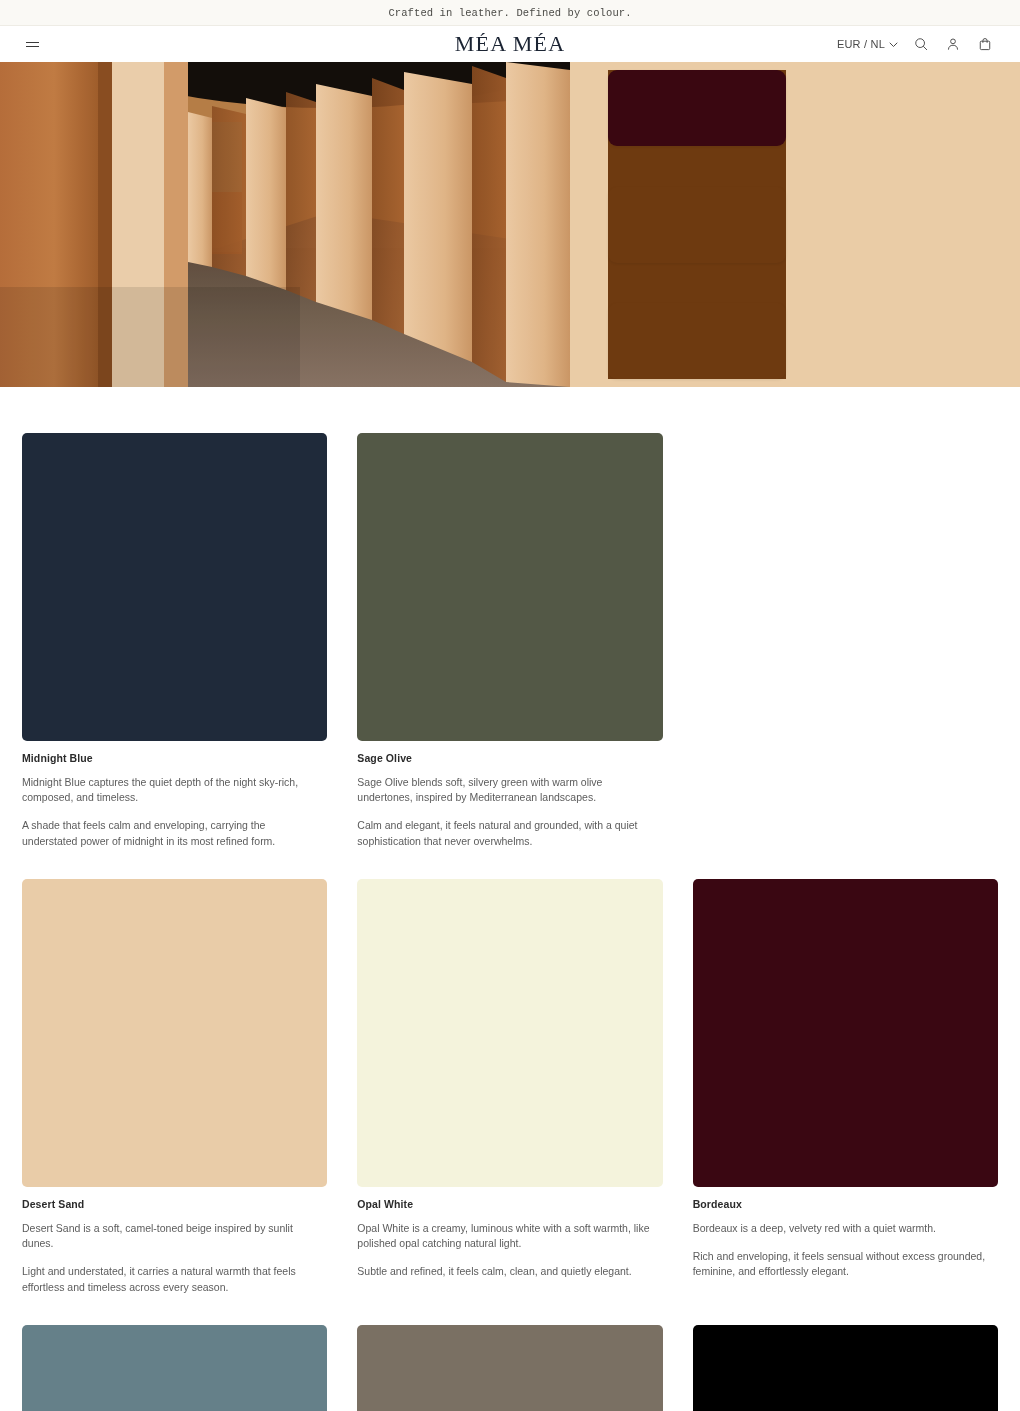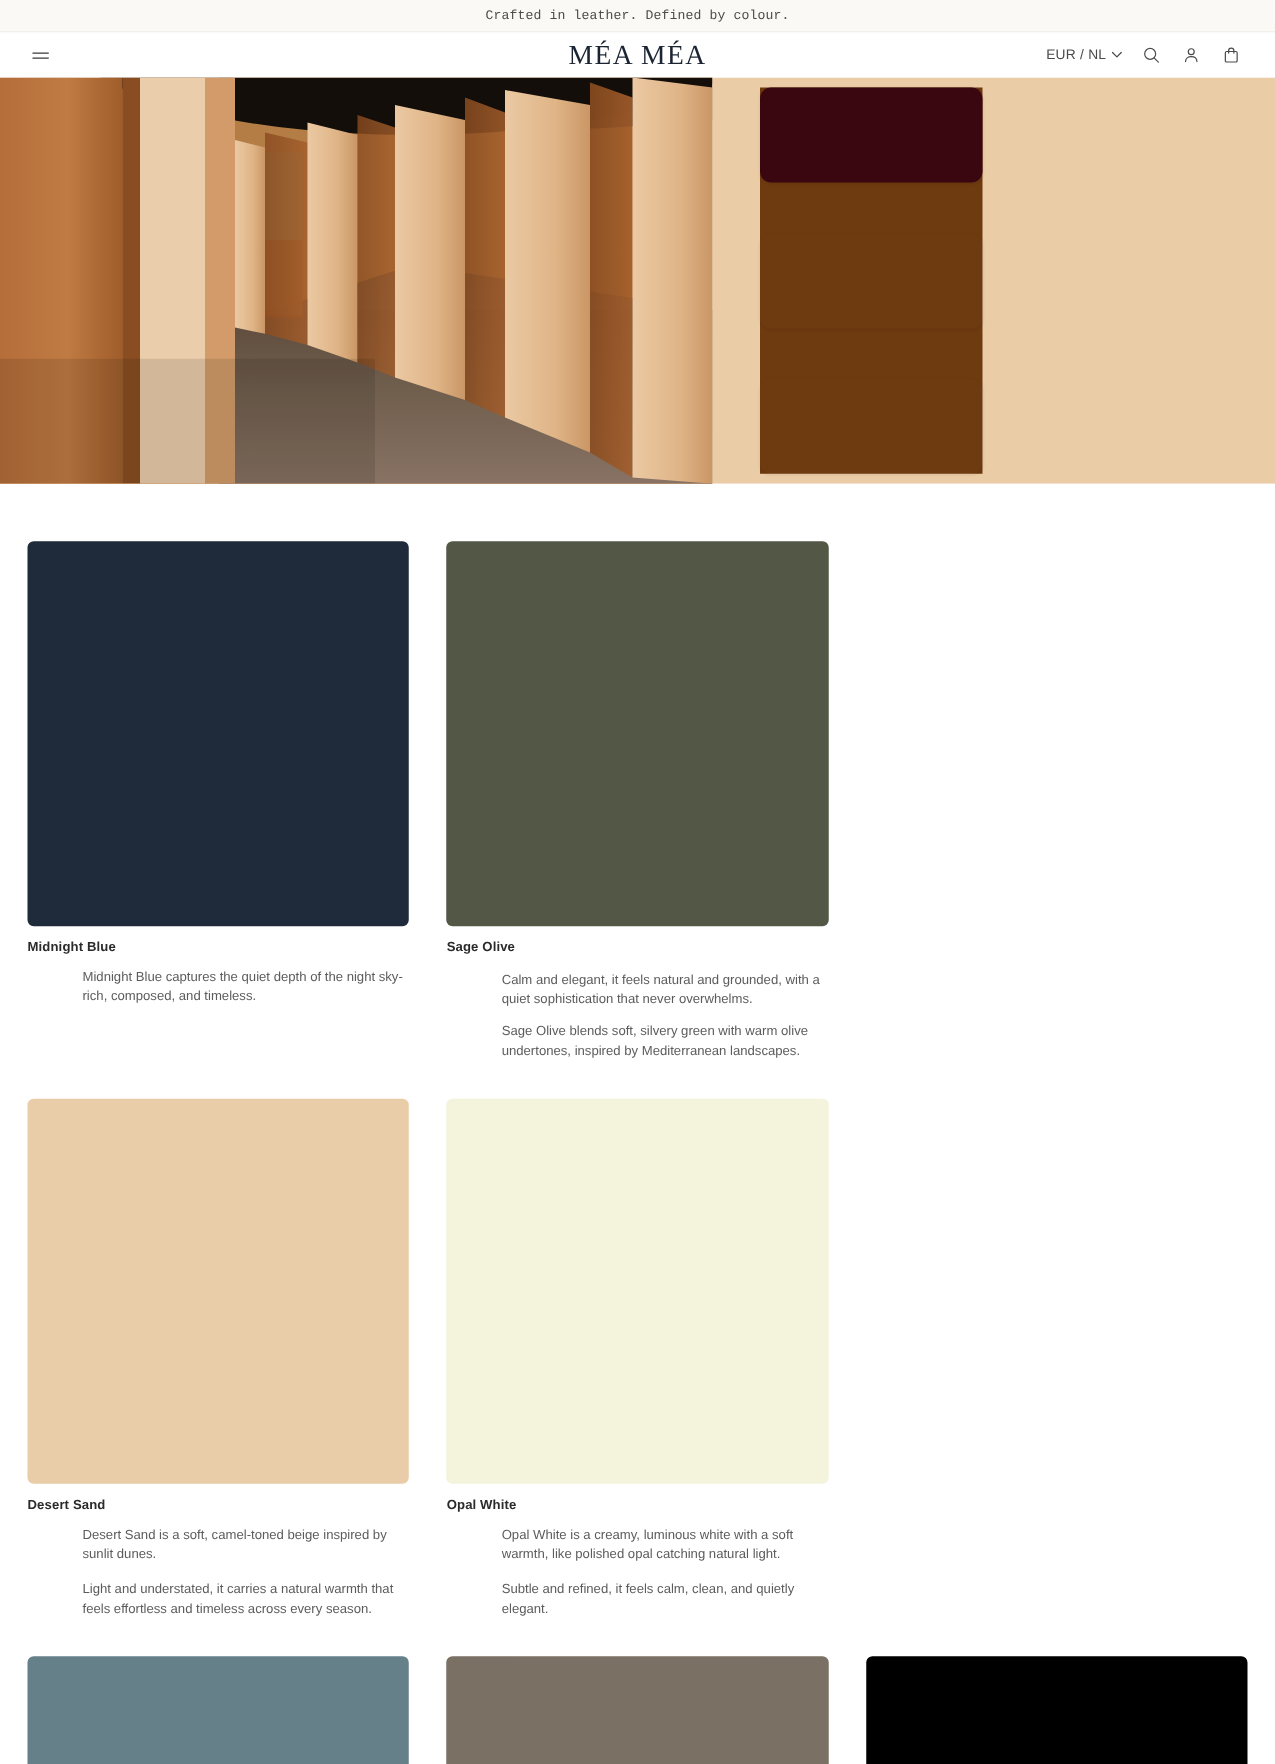--- a/index.html
+++ b/index.html
@@ -182,21 +182,20 @@
     color: #2b2b2b;
     margin-top: 11px;
     letter-spacing: .1px;
   }
   .swatch-desc {
     font-size: 10.5px;
     line-height: 1.45;
     color: #5c5c5c;
     margin-top: 11px;
     max-width: 300px;
-    margin-left: 44px;
   }
   .swatch-desc.second { margin-top: 13px; }
 
   
   .palette-row.clipped .swatch { height: 118px; border-radius: 5px 5px 0 0; }
 </style>
 </head>
 <body>
 
 <div class="announcement">
@@ -321,42 +320,49 @@
   </div>
 </section>
 
 <main class="palette">
 
   <div class="palette-row">
     <article class="swatch-card">
       <div class="swatch" style="background: rgb(31, 42, 58);"></div>
       <div class="swatch-name">Midnight Blue</div>
       <p class="swatch-desc">Midnight Blue captures the quiet depth of the night sky-rich, composed, and timeless.</p>
+      <p class="swatch-desc second">A shade that feels calm and enveloping, carrying the understated power of midnight in its most refined form.</p>
     </article>
     <article class="swatch-card">
       <div class="swatch" style="background: rgb(83, 88, 70);"></div>
       <div class="swatch-name">Sage Olive</div>
+      <p class="swatch-desc">Sage Olive blends soft, silvery green with warm olive undertones, inspired by Mediterranean landscapes.</p>
       <p class="swatch-desc second">Calm and elegant, it feels natural and grounded, with a quiet sophistication that never overwhelms.</p>
-      <p class="swatch-desc">Sage Olive blends soft, silvery green with warm olive undertones, inspired by Mediterranean landscapes.</p>
     </article>
   </div>
 
   <div class="palette-row">
     <article class="swatch-card">
       <div class="swatch" style="background: rgb(233, 204, 168);"></div>
       <div class="swatch-name">Desert Sand</div>
       <p class="swatch-desc">Desert Sand is a soft, camel-toned beige inspired by sunlit dunes.</p>
       <p class="swatch-desc second">Light and understated, it carries a natural warmth that feels effortless and timeless across every season.</p>
     </article>
     <article class="swatch-card">
       <div class="swatch" style="background: rgb(244, 243, 220);"></div>
       <div class="swatch-name">Opal White</div>
       <p class="swatch-desc">Opal White is a creamy, luminous white with a soft warmth, like polished opal catching natural light.</p>
       <p class="swatch-desc second">Subtle and refined, it feels calm, clean, and quietly elegant.</p>
     </article>
+    <article class="swatch-card">
+      <div class="swatch" style="background: rgb(58, 7, 18);"></div>
+      <div class="swatch-name">Bordeaux</div>
+      <p class="swatch-desc">Bordeaux is a deep, velvety red with a quiet warmth.</p>
+      <p class="swatch-desc second">Rich and enveloping, it feels sensual without excess grounded, feminine, and effortlessly elegant.</p>
+    </article>
   </div>
 
   <div class="palette-row clipped">
     <article class="swatch-card">
       <div class="swatch" style="background: rgb(101, 128, 137);"></div>
     </article>
     <article class="swatch-card">
       <div class="swatch" style="background: rgb(122, 112, 99);"></div>
     </article>
     <article class="swatch-card">

